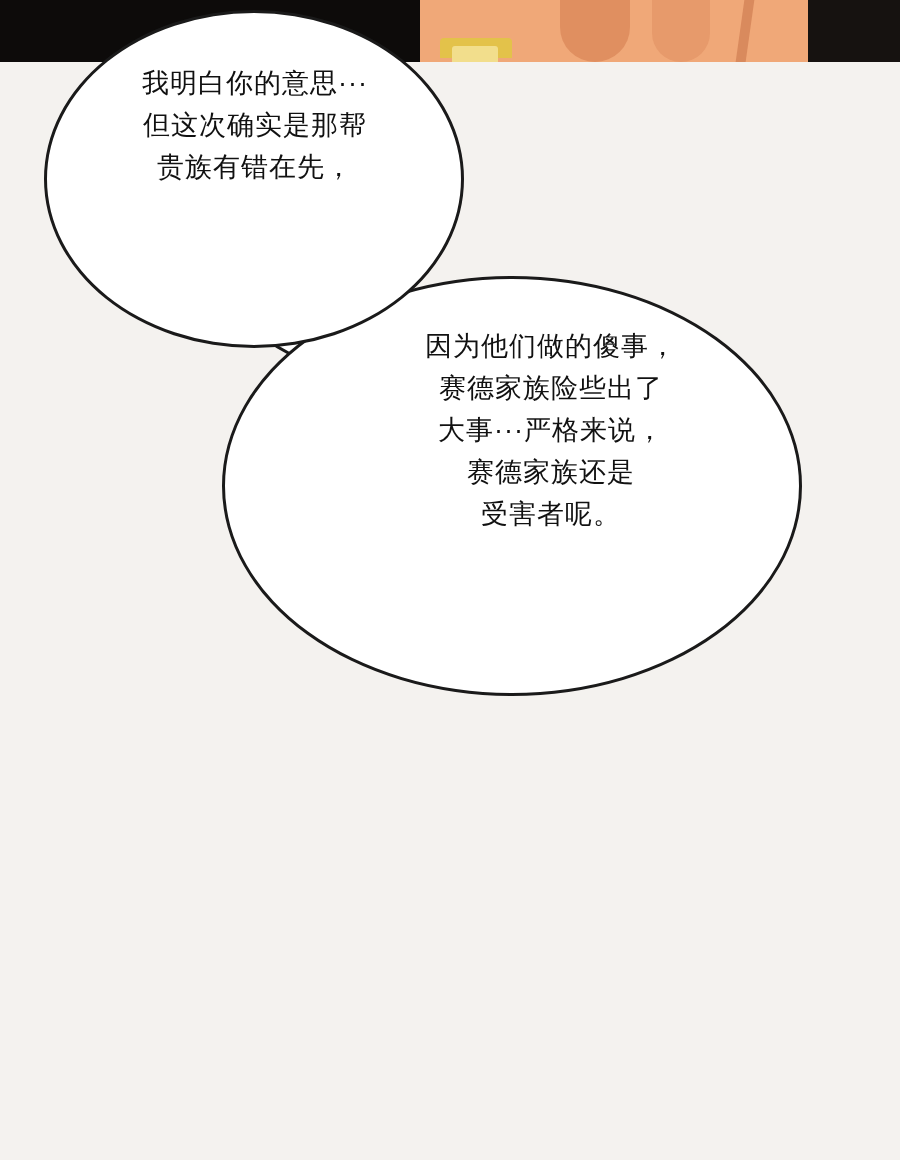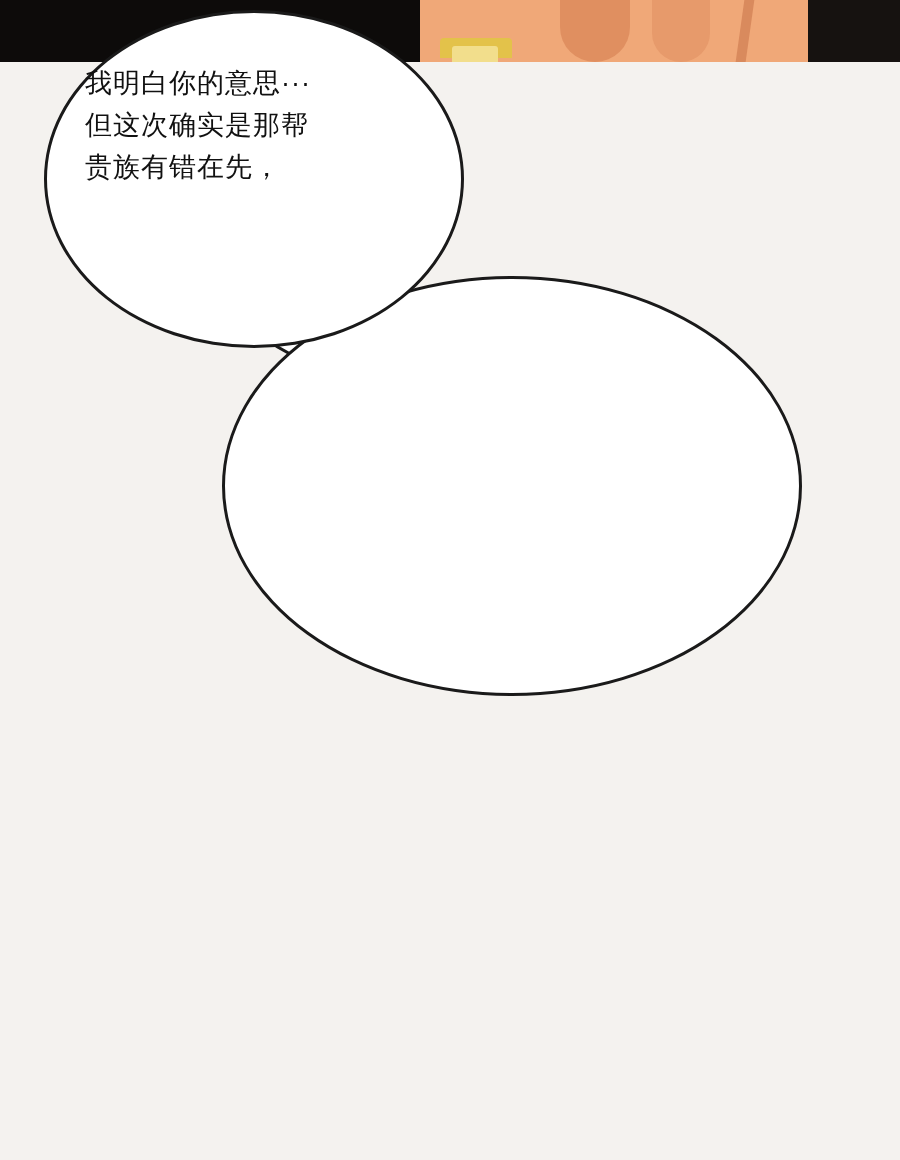--- a/index.html
+++ b/index.html
@@ -9,20 +9,21 @@
   }
   body {
     font-family: "Liberation Sans", "DejaVu Sans", sans-serif;
   }
   #page {
     position: relative;
     width: 900px;
     height: 1160px;
     overflow: hidden;
     background: #f3f1ee;
+    text-align: center;
   }
 
   
   .art-strip {
     position: absolute;
     left: 0;
     top: 0;
     width: 900px;
     height: 62px;
     overflow: hidden;
@@ -183,14 +184,19 @@
   </svg>
 
   <div class="bubble" id="bubble-2"></div>
 
   <div class="bubble" id="bubble-1"></div>
 
   <div class="bubble-text" id="bubble-1-text">我明白你的意思···
 但这次确实是那帮
 贵族有错在先，</div>
 
+  <div class="bubble-text" id="bubble-2-text">因为他们做的傻事，
+赛德家族险些出了
+大事···严格来说，
+赛德家族还是
+受害者呢。</div>
 
 </div>
 
 </body></html>

